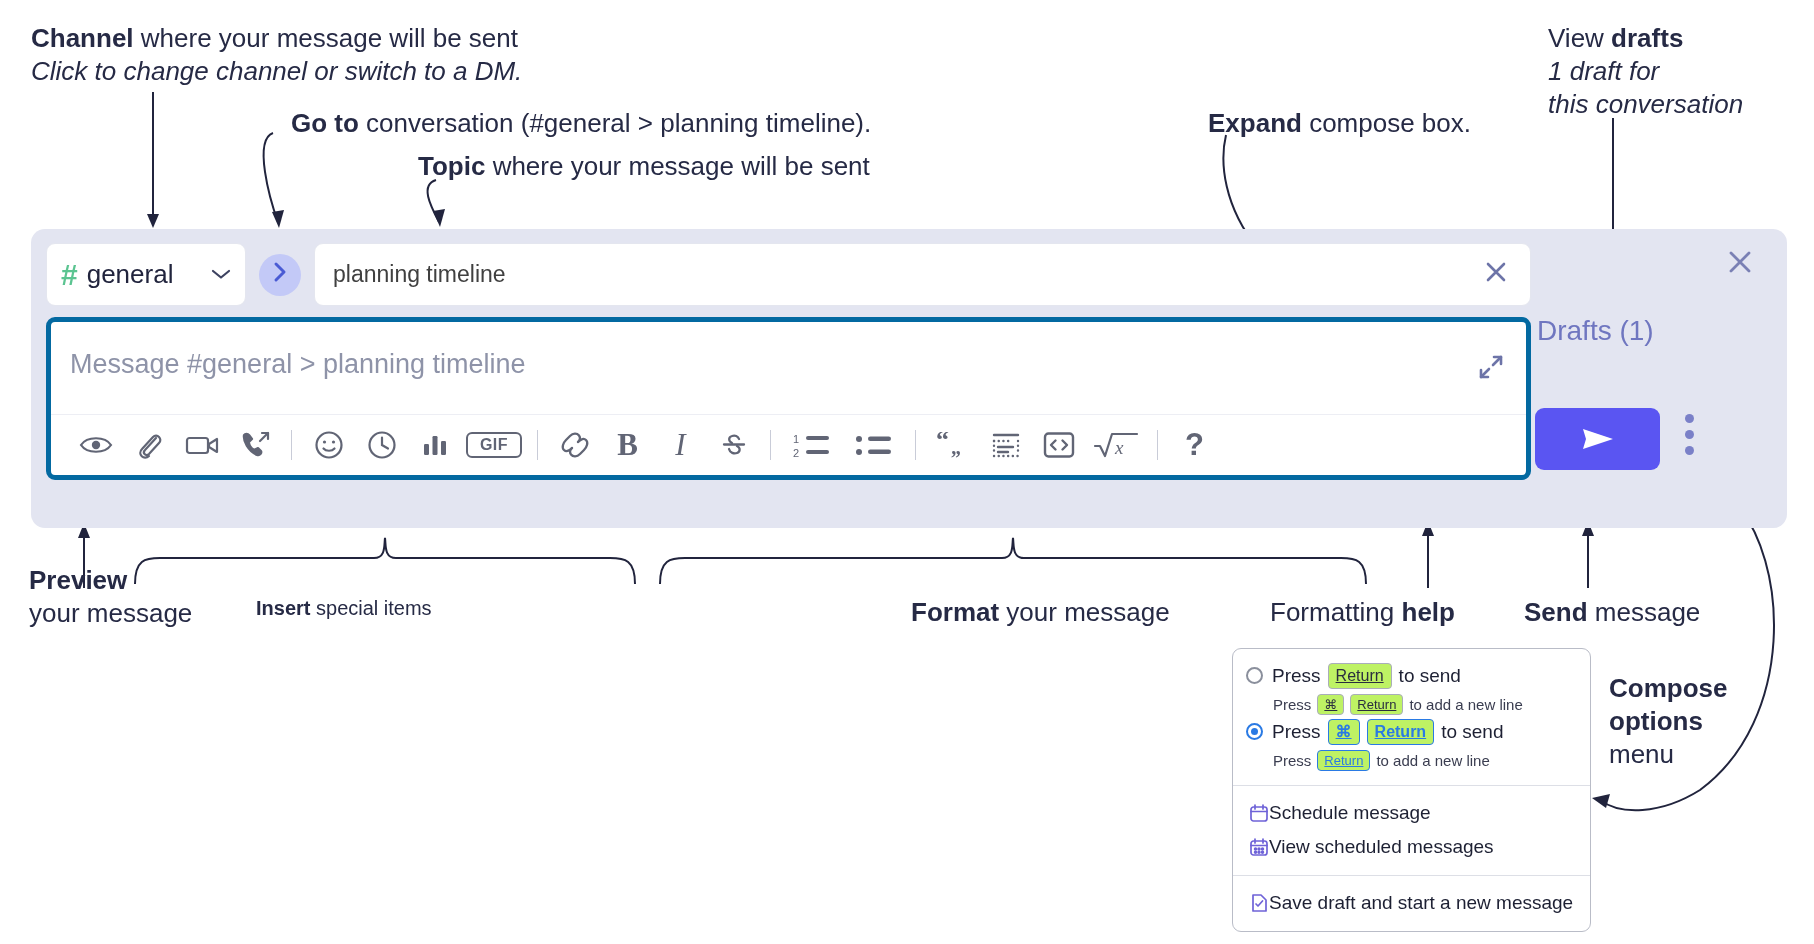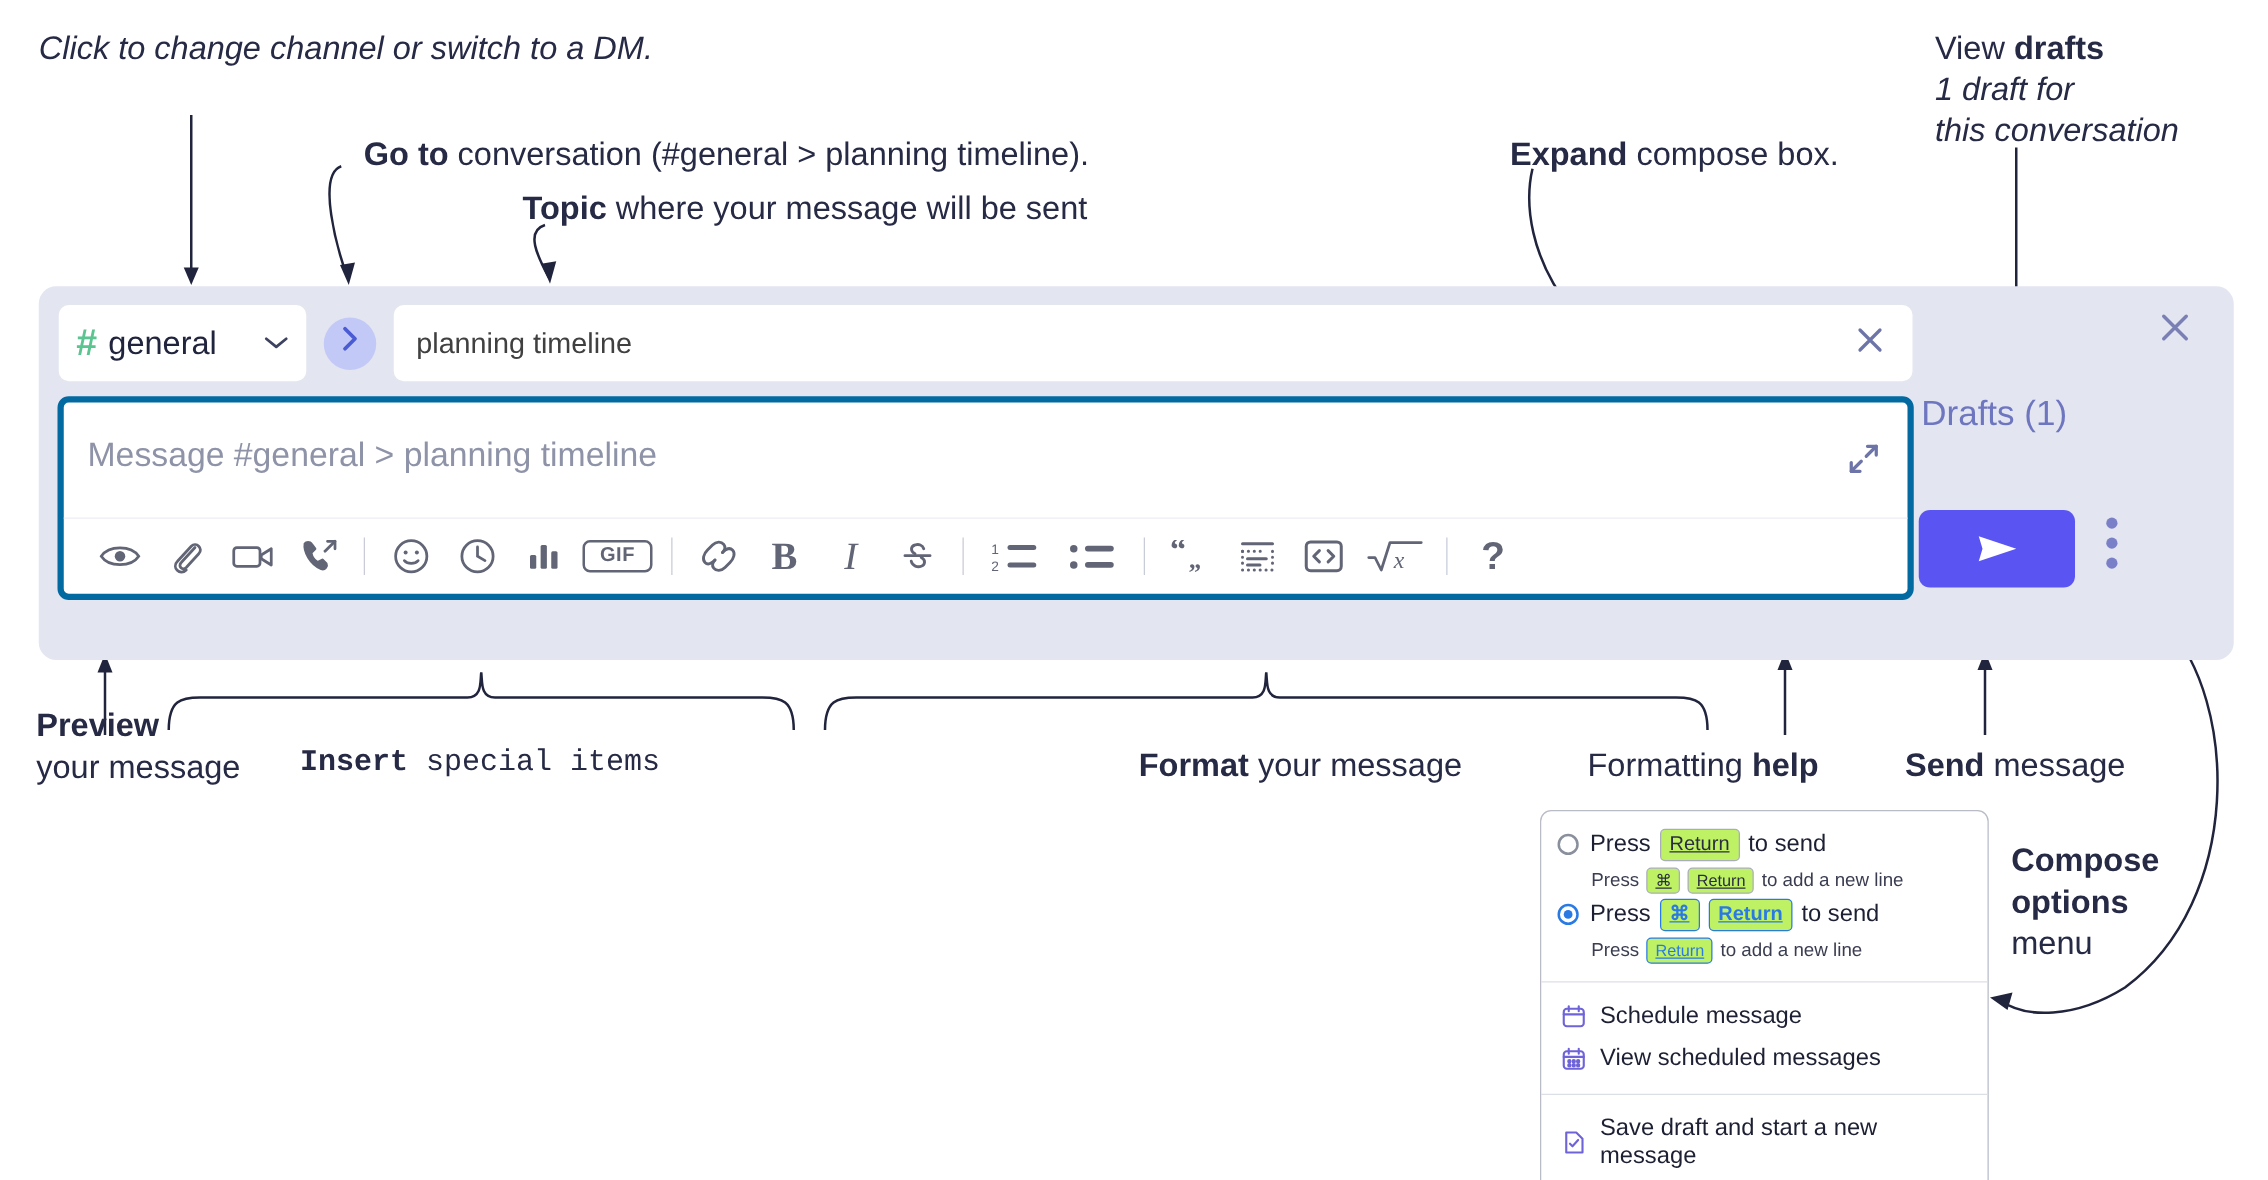--- a/index.html
+++ b/index.html
@@ -134,21 +134,21 @@
   .opt-main { font-size:19px; color:#1d2033; display:flex; align-items:center; gap:7px; }
   .opt-sub { font-size:15px; color:#3a3d50; display:flex; align-items:center; gap:6px;
              margin:5px 0 3px 27px; }
   .key {
     border:1px solid #a9adba; border-radius:4px;
     padding:1px 7px; font-size:16px; color:#2a2d3f; background:#bef264; line-height:1.35;text-decoration:underline;
   }
   .key.sm { font-size:13px; padding:1px 6px; }
   .key.blue { border-color:#2a7ae4; color:#2a7ae4; font-weight:bold; }
   .key.blue.sm { font-weight:normal; }
-  .mi { display:flex; align-items:center; gap:11px; font-size:19px; color:#1d2033;
+  .mi { display:flex; align-items:center; font-size:19px; color:#1d2033;
         padding:6px 3px; }
   .mi-ico { color:#6f63d8; display:flex; }
 </style>
 </head>
 <body>
 
 <div class="stage">
 
   <svg class="svg-lines" viewBox="0 0 1814 944">
     <g fill="none" stroke="#21243d" stroke-width="2">
@@ -182,20 +182,21 @@
 
       <path d="M1588 588 L1588 528"></path>
       <path d="M1582 536 L1588 521 L1594 536 Z" fill="#21243d" stroke="none"></path>
 
       <path d="M1733 500 C1790 560, 1795 720, 1700 790 C1660 815, 1620 815, 1600 800"></path>
       <path d="M1610 794 L1592 798 L1606 808 Z" fill="#21243d" stroke="none"></path>
     </g>
   </svg>
 
   <div class="ann" style="left:31px; top:22px; font-size:26px;">
+    <div><b>Channel</b><span> where your message will be sent</span></div>
     <div><i>Click to change channel or switch to a DM.</i></div>
   </div>
 
   <div class="ann" style="left:291px; top:107px; font-size:26px;">
     <b>Go to</b><span> conversation (#general &gt; planning timeline).</span>
   </div>
 
   <div class="ann" style="left:418px; top:150px; font-size:26px;">
     <b>Topic</b><span> where your message will be sent</span>
   </div>
@@ -424,21 +425,21 @@
         <i></i>
       </div>
     </div>
   </div>
 
   <div class="ann" style="left:29px; top:564px; font-size:26px;">
     <div><b>Preview</b></div>
     <div><span>your message</span></div>
   </div>
 
-  <div class="ann" style="left:240px; top:596px; font-size:24px;font-family:Liberation Mono, monospace;">
+  <div class="ann" style="left:256px; top:596px; font-size:20px;">
     <b>Insert</b><span> special items</span>
   </div>
 
   <div class="ann" style="left:868px; top:596px; font-size:26px;margin-left:43px;">
     <b>Format</b><span> your message</span>
   </div>
 
   <div class="ann" style="left:1270px; top:596px; font-size:26px;">
     <span>Formatting </span><b>help</b>
   </div>

